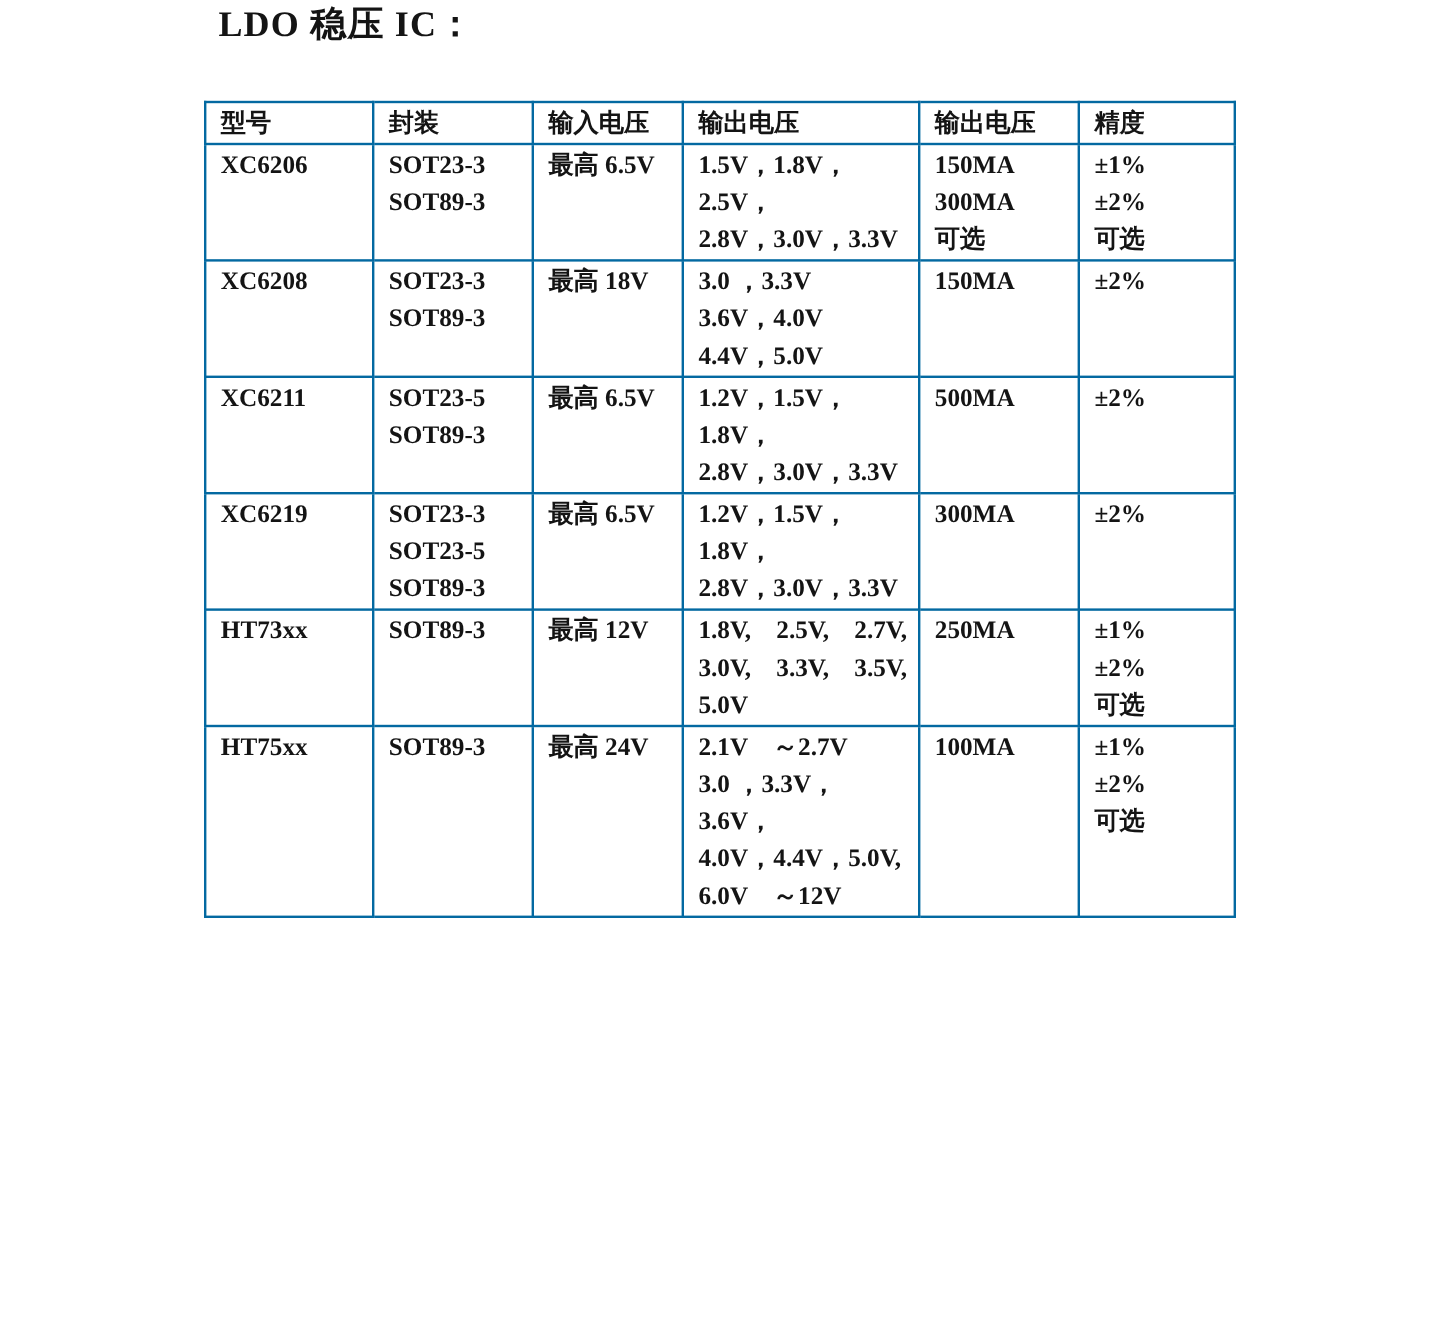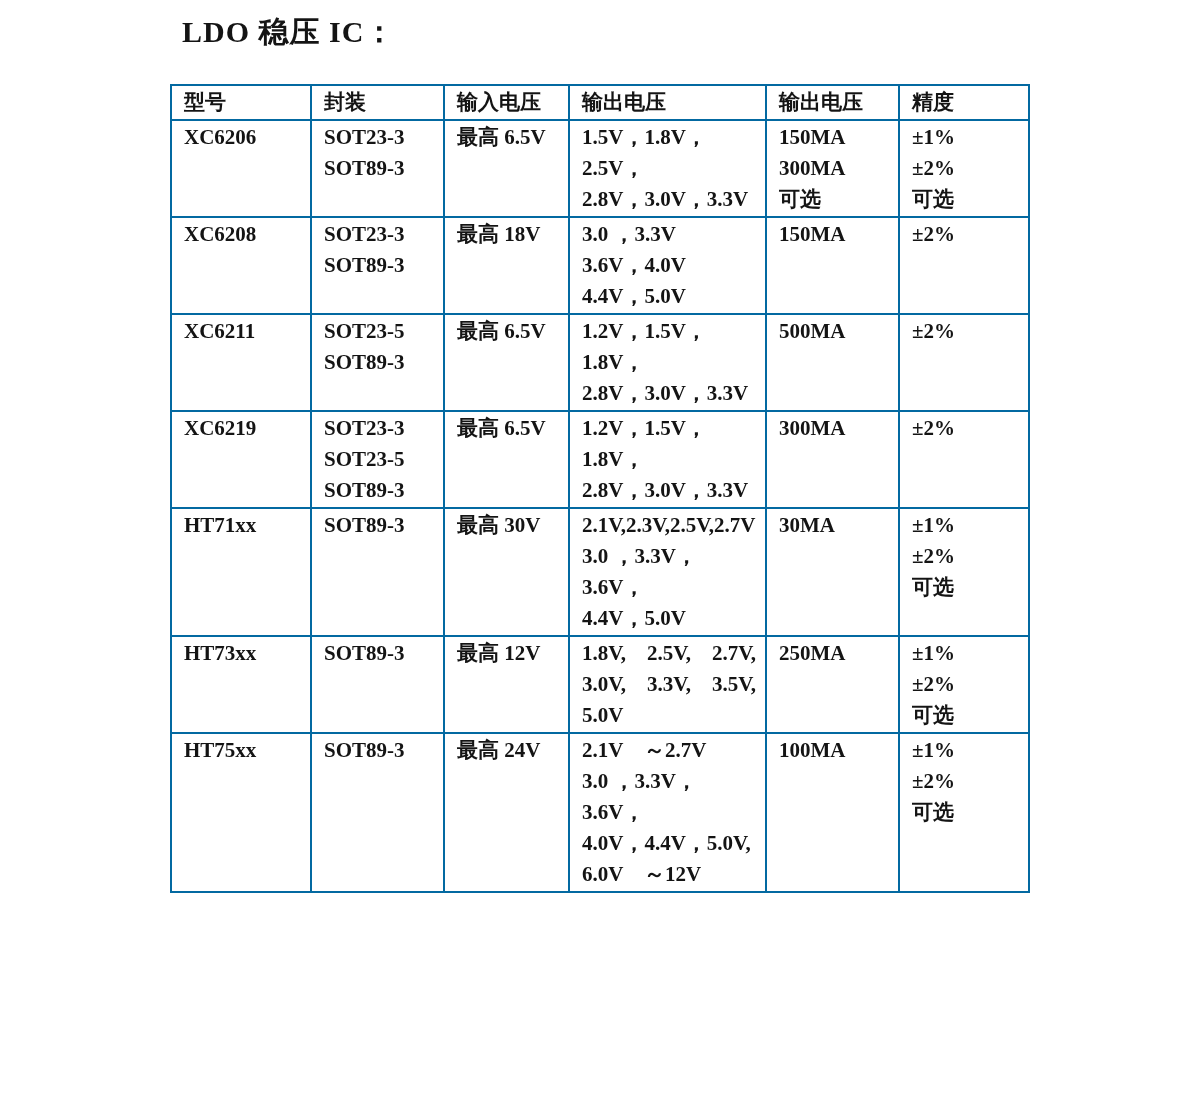--- a/index.html
+++ b/index.html
@@ -6,21 +6,21 @@
   body {
     width:1202px; height:1106px;
     background:#ffffff;
     position:relative;
     font-family:"Liberation Serif","DejaVu Serif",serif;
     font-weight:bold;
     color:#141414;
   }
   .doc-title {
     position:absolute;
-    left:182px; top:12px;
+    left:182px; top:0px;
     font-size:30px;
     letter-spacing:1px;
   }
   table.ldo {
     position:absolute;
     left:170px; top:84px;
     border-collapse:collapse;
     table-layout:fixed;
   }
   table.ldo td, table.ldo th {
@@ -109,32 +109,20 @@
       <td>SOT23-3
 SOT23-5
 SOT89-3</td>
       <td class="v-mid">最高 6.5V</td>
       <td>1.2V，1.5V，1.8V，
 2.8V，3.0V，3.3V</td>
       <td class="t-center v-mid">300MA</td>
       <td class="v-mid">±2%</td>
     </tr>
     <tr class="r">
-      <td>HT71xx</td>
-      <td>SOT89-3</td>
-      <td class="v-mid">最高 30V</td>
-      <td>2.1V,2.3V,2.5V,2.7V
-3.0 ，3.3V，3.6V，
-4.4V，5.0V</td>
-      <td class="t-center v-mid">30MA</td>
-      <td>±1%
-±2%
-可选</td>
-    </tr>
-    <tr class="r">
       <td>HT73xx</td>
       <td>SOT89-3</td>
       <td class="v-mid">最高 12V</td>
       <td>1.8V,　2.5V,　2.7V,
 3.0V,　3.3V,　3.5V,
 5.0V</td>
       <td class="t-center v-mid">250MA</td>
       <td>±1%
 ±2%
 可选</td>

